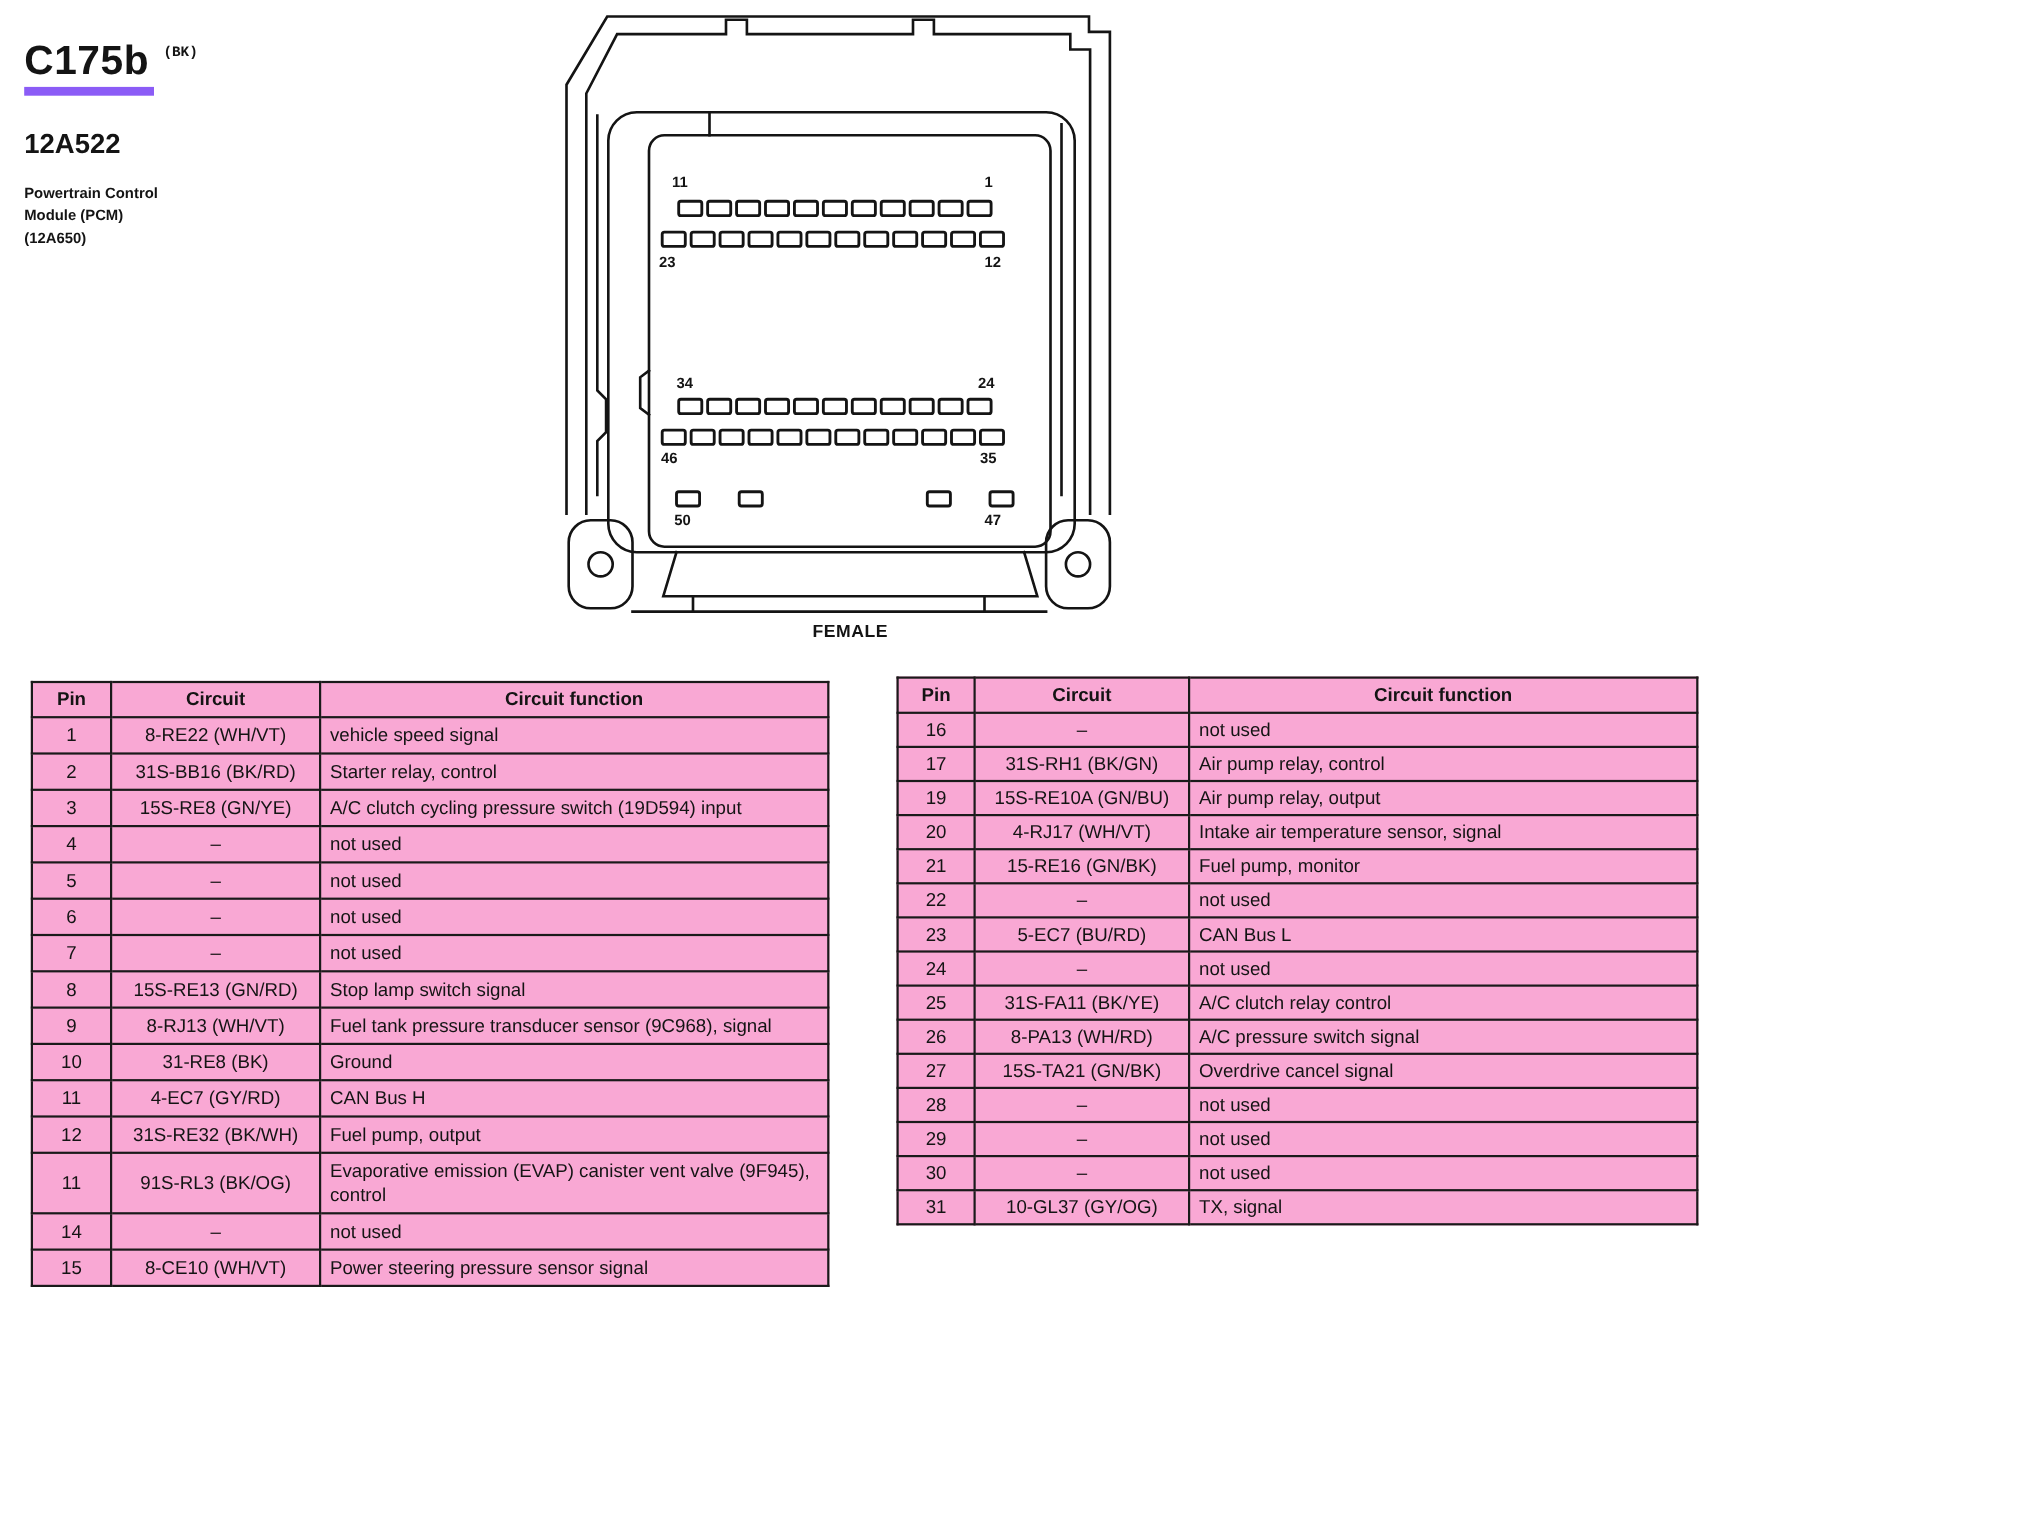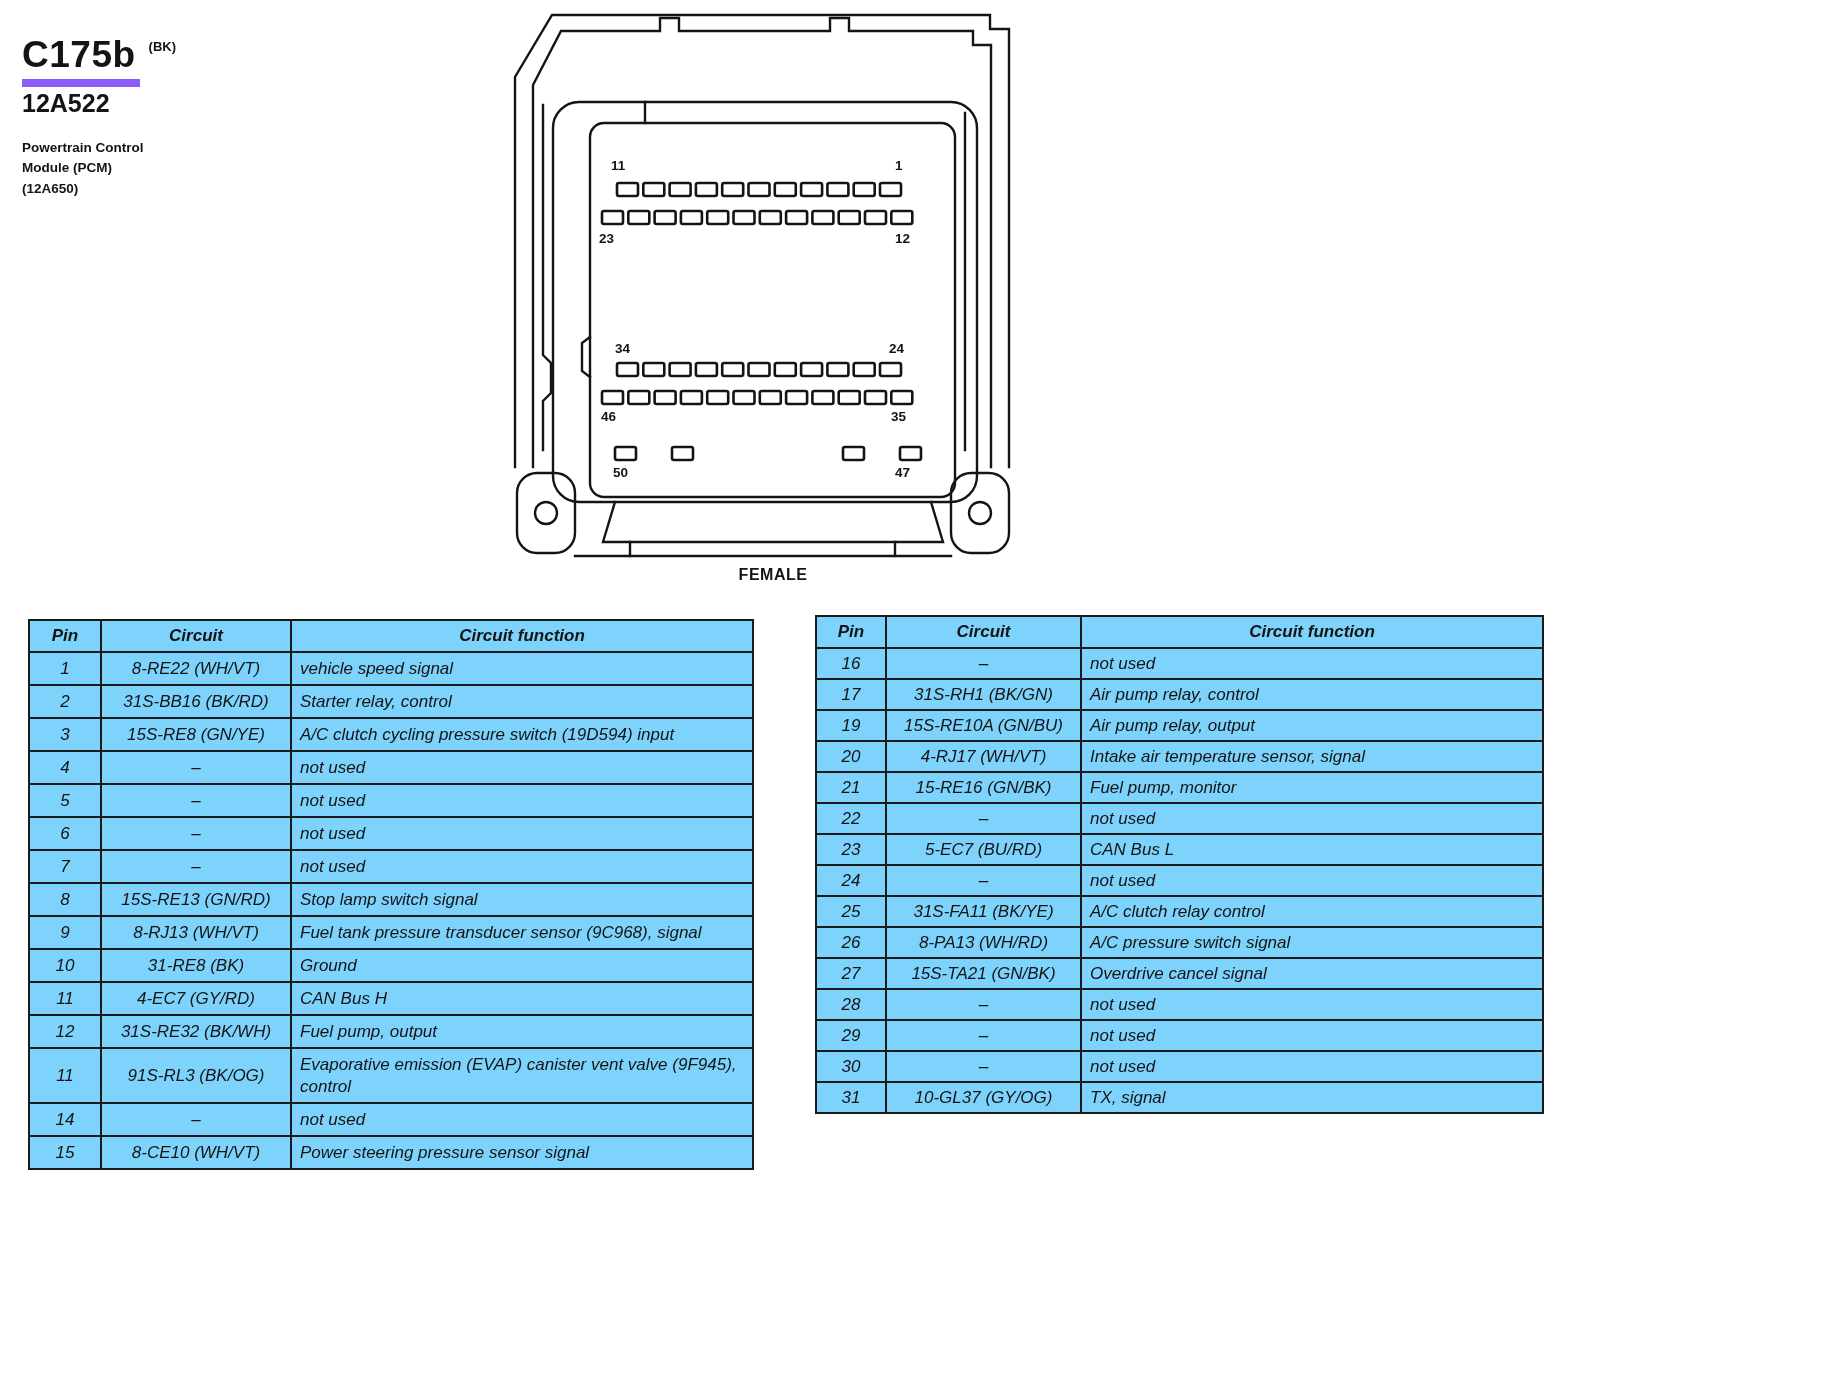--- a/index.html
+++ b/index.html
@@ -8,35 +8,35 @@
     background:#ffffff;color:#141414;
     font-family:"Liberation Sans", sans-serif;
     -webkit-font-smoothing:antialiased;
   }
   
   .hdr{position:absolute;left:22px;top:34px;width:300px;}
   .hdr .cid{
     font-size:37px;font-weight:bold;letter-spacing:.5px;
     display:inline-block;border-bottom:8px solid #8b5cf6;padding:0 4px 3px 0;
   }
-  .hdr .csuf{font-size:13px;font-weight:bold;margin-left:9px;vertical-align:16px;}
-  .hdr .pn{font-size:25px;font-weight:bold;margin-top:2px;}
+  .hdr .csuf{font-size:13px;font-weight:bold;margin-left:9px;vertical-align:16px;font-family:Liberation Mono, monospace;}
+  .hdr .pn{font-size:25px;font-weight:bold;margin-top:30px;}
   .hdr .comp{font-size:13.5px;line-height:1.5;margin-top:20px;font-weight:bold;}
   
   .diagram{position:absolute;left:503px;top:5px;width:540px;height:560px;}
   .diagram svg{position:absolute;left:0;top:0;}
   .ln{fill:none;stroke:#141414;stroke-width:2.4;stroke-linejoin:miter;stroke-linecap:square;}
   .pin{fill:#ffffff;stroke:#141414;stroke-width:2.6;}
   .pinlab{position:absolute;font-size:13.5px;font-weight:bold;color:#141414;}
   .female{
     position:absolute;left:503px;top:566px;width:540px;text-align:center;
     font-size:16px;font-weight:bold;letter-spacing:.5px;
   }
   
-  table.tbl{border-collapse:collapse;table-layout:fixed;position:absolute;background:#7dd3fc;font-style:italic;}
+  table.tbl{border-collapse:collapse;table-layout:fixed;position:absolute;background:#f9a8d4;}
   .tbl th,.tbl td{border:2.4px solid #1a1a1a;overflow:hidden;}
   .tbl th{font-size:17px;font-weight:bold;text-align:center;padding:5px 6px;}
   .tbl td{font-size:17px;line-height:22px;padding:4.5px 8px;}
   td.pin-cell{text-align:center;padding-left:2px;padding-right:2px;}
   td.circuit-cell{text-align:center;padding-left:2px;padding-right:2px;}
   td.func-cell{text-align:left;}
   #left-table{left:28px;top:619px;width:724px;}
   #right-table{left:815px;top:615px;width:727px;}
   #right-table td{padding-top:4px;padding-bottom:4px;line-height:21px;}
 </style>

